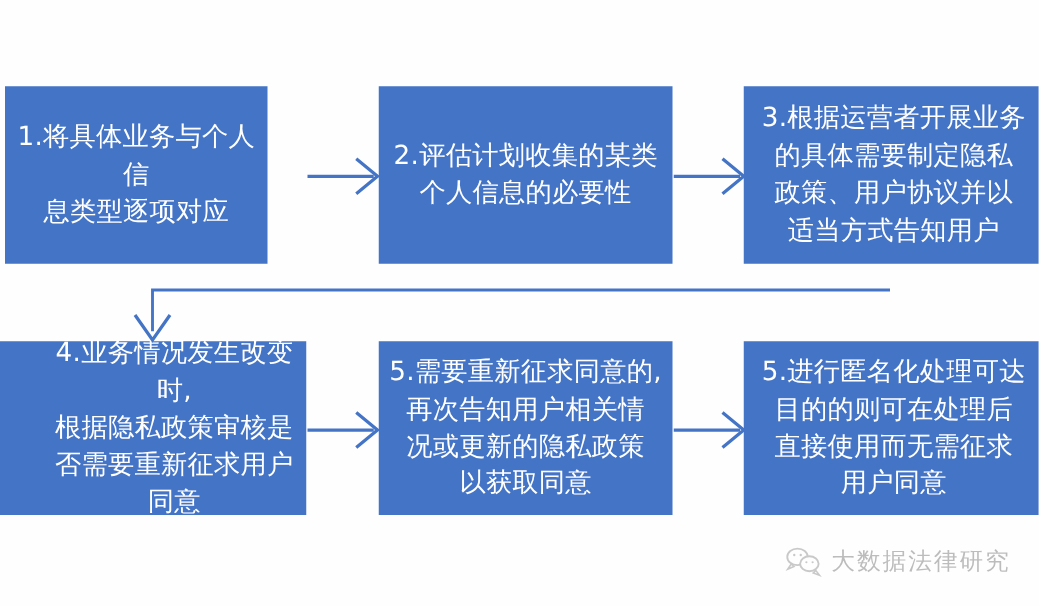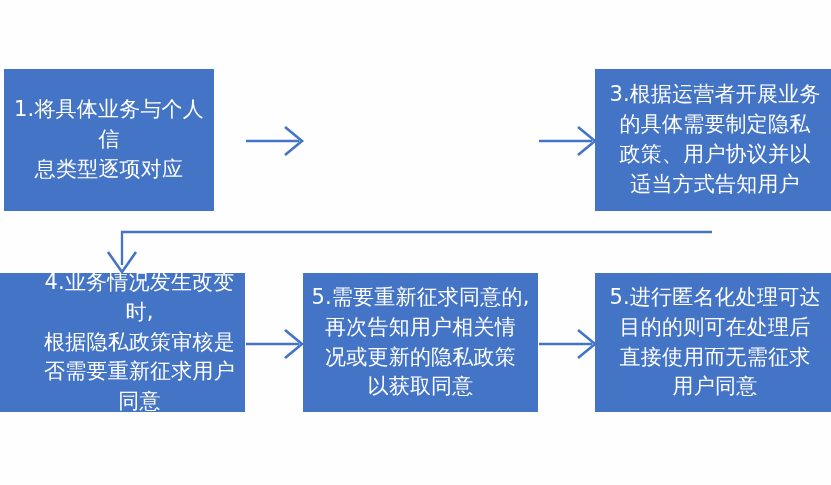--- a/index.html
+++ b/index.html
@@ -85,20 +85,24 @@
 </head>
 <body>
 
 <div id="canvas">
 
   <div class="box" id="box-1">
     <span class="box-text">1.将具体业务与个人信
 息类型逐项对应</span>
   </div>
 
+  <div class="box" id="box-2">
+    <span class="box-text">2.评估计划收集的某类
+个人信息的必要性</span>
+  </div>
 
   <div class="box" id="box-3">
     <span class="box-text">3.根据运营者开展业务
 的具体需要制定隐私
 政策、用户协议并以
 适当方式告知用户</span>
   </div>
 
   <div class="box" id="box-4">
     <span class="box-text">4.业务情况发生改变时,
@@ -149,14 +153,29 @@
     </svg>
   </div>
 
   <div class="conn" id="arrow-5-6">
     <svg width="60" height="42" viewBox="0 0 60 42">
       <line x1="0" y1="21" x2="53" y2="21" stroke="#4474c6" stroke-width="2.6"></line>
       <polyline points="39,7 56,21 39,35" fill="none" stroke="#4474c6" stroke-width="2.6"></polyline>
     </svg>
   </div>
 
+  <div id="watermark">
+    <span class="wm-logo">
+      <svg width="30" height="26" viewBox="0 0 30 26">
+        <ellipse cx="10" cy="9.5" rx="8.2" ry="6.6" fill="none" stroke="#6d6d6d" stroke-width="1.5"></ellipse>
+        <path d="M5 15.2 L2.2 19.4 L7.2 17.2 Z" fill="none" stroke="#6d6d6d" stroke-width="1.3"></path>
+        <circle cx="7.4" cy="8" r="0.95" fill="#6d6d6d"></circle>
+        <circle cx="12.6" cy="8" r="0.95" fill="#6d6d6d"></circle>
+        <ellipse cx="19.5" cy="15" rx="7.4" ry="6" fill="#fefefe" stroke="#6d6d6d" stroke-width="1.5"></ellipse>
+        <path d="M24.6 20.3 L27.6 24.2 L22.6 22.4 Z" fill="none" stroke="#6d6d6d" stroke-width="1.3"></path>
+        <circle cx="17.1" cy="13.8" r="0.85" fill="#6d6d6d"></circle>
+        <circle cx="22.1" cy="13.8" r="0.85" fill="#6d6d6d"></circle>
+      </svg>
+    </span>
+    <span class="wm-text">大数据法律研究</span>
+  </div>
 
 </div>
 
 </body></html>

